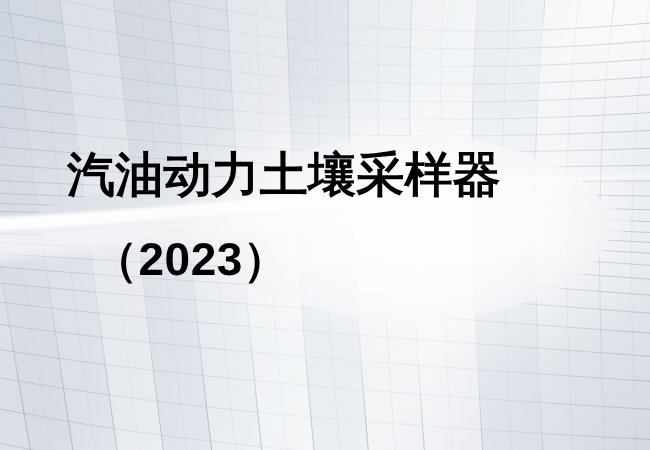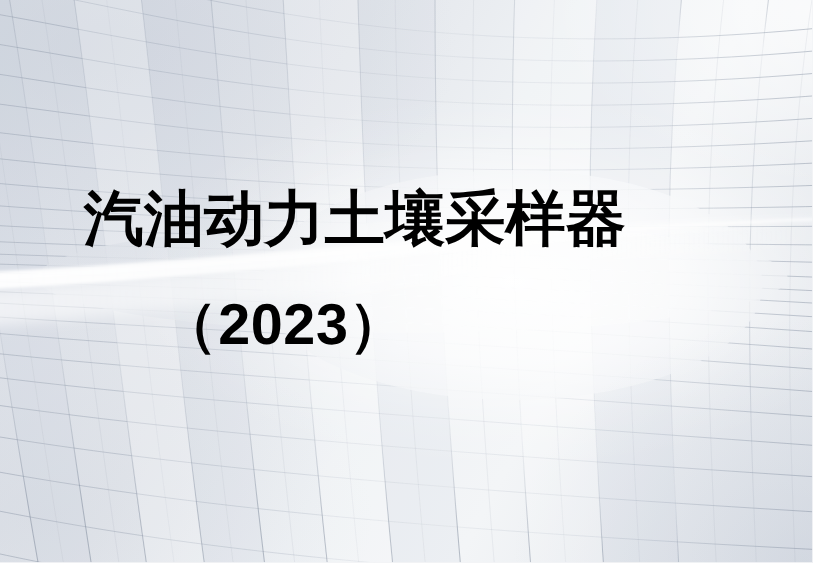--- a/index.html
+++ b/index.html
@@ -59,21 +59,20 @@
     font-size: 48px;
     line-height: 52px;
     letter-spacing: 0.2px;
   }
   #title-year {
     left: 92px;
     top: 234px;
     font-size: 46px;
     line-height: 50px;
     letter-spacing: 0.5px;
-    margin-left: 36px;
   }
 </style>
 </head>
 <body>
 
 <div id="stage">
 
   <div class="layer" id="bg-base"></div>
   <div class="layer" id="bg-vignette"></div>
 

